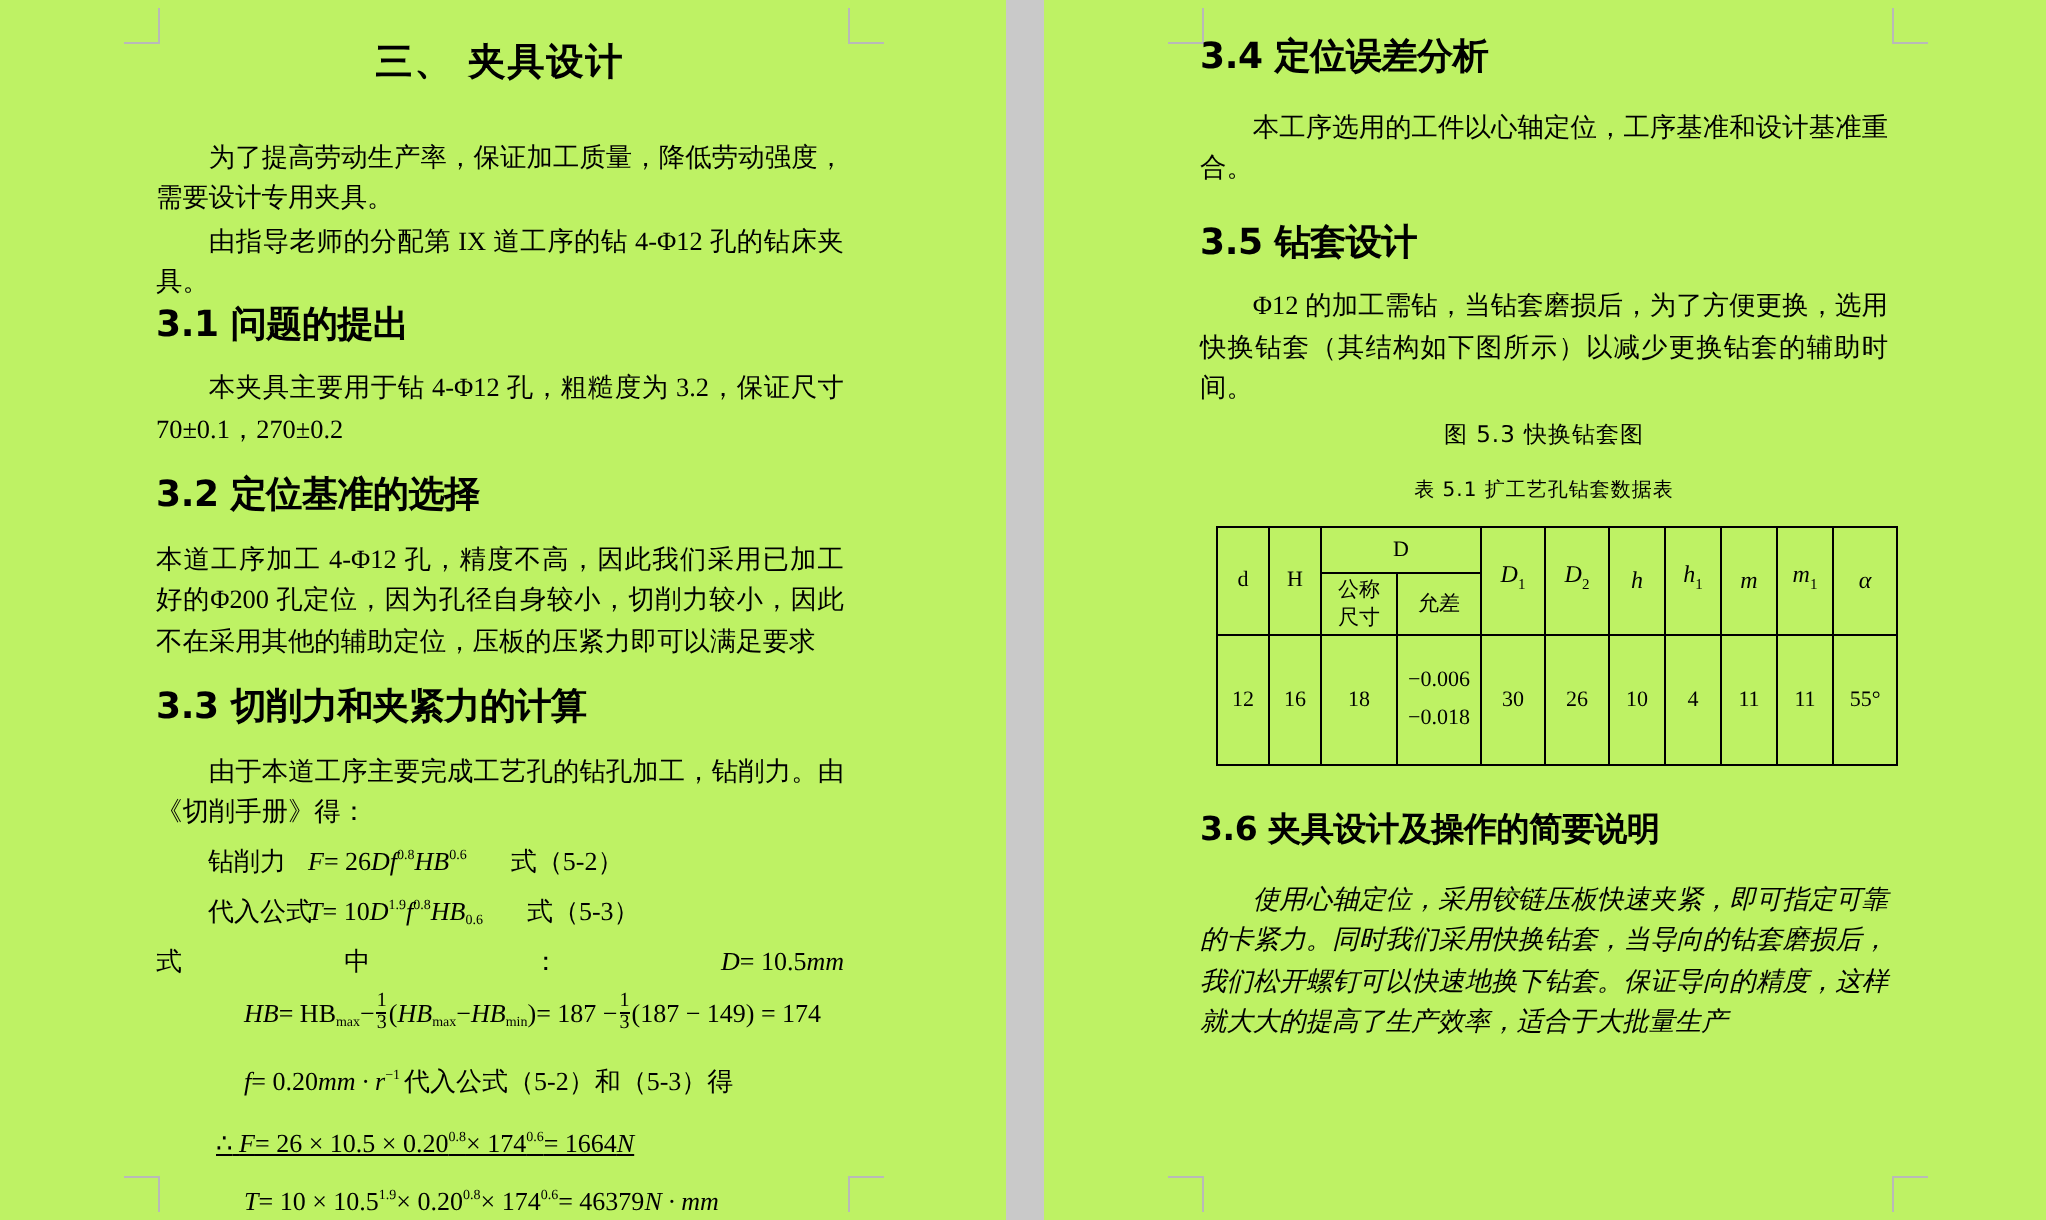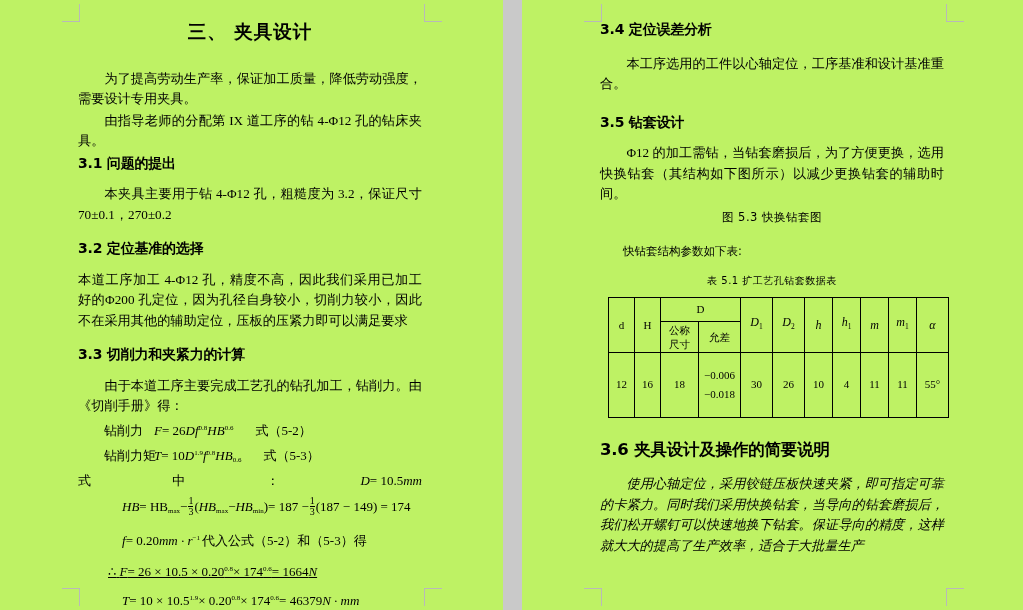--- a/index.html
+++ b/index.html
@@ -69,21 +69,21 @@
     text-align: center;
     font-weight: bold;
     font-size: 18.5px;
     letter-spacing: 1px;
     margin: 8px 0 26px 0;
     font-family: "DejaVu Sans", "Liberation Sans", sans-serif;
   }
 
   h2.sec {
     font-weight: bold;
-    font-size: 14px;
+    font-size: 18px;
     margin: 13px 0 11px 0;
     font-family: "DejaVu Sans", "Liberation Sans", sans-serif;
     letter-spacing: -0.2px;
   }
   h2.sec.big {
     font-size: 16.5px;
     margin: 16px 0 14px 0;
   }
 
   p.para {
@@ -203,21 +203,21 @@
       <p class="para noindent">本道工序加工 4-Φ12 孔，精度不高，因此我们采用已加工 好的Φ200 孔定位，因为孔径自身较小，切削力较小，因此不在采用其他的辅助定位，压板的压紧力即可以满足要求</p>
 
       <h2 class="sec">3.3 切削力和夹紧力的计算</h2>
       <p class="para">由于本道工序主要完成工艺孔的钻孔加工，钻削力。由《切削手册》得：</p>
 
       <div class="fline">
         <span class="flabel">钻削力</span><span class="fmath"><span>F</span><span class="up">= 26</span><span>Df</span><sup class="tiny">0.8</sup><span>HB</span><sup class="tiny">0.6</sup></span><span class="ftag">式（5-2）</span>
       </div>
 
       <div class="fline">
-        <span class="flabel">钻削力矩</span><span class="fmath"><span>T</span><span class="up">= 10</span><span>D</span><sup class="tiny">1.9</sup><span>f</span><sup class="tiny">0.8</sup><span>HB</span><sub class="tiny">0.6</sub></span><span class="ftag">式（5-3）</span>
+        <span class="flabel">代入公式</span><span class="fmath"><span>T</span><span class="up">= 10</span><span>D</span><sup class="tiny">1.9</sup><span>f</span><sup class="tiny">0.8</sup><span>HB</span><sub class="tiny">0.6</sub></span><span class="ftag">式（5-3）</span>
       </div>
 
       <div class="shizhong">
         <span>式</span>
         <span>中</span>
         <span>：</span>
         <span class="fmath"><span>D</span><span class="up">= 10.5</span><span>mm</span></span>
       </div>
 
       <div class="fline findent" style="margin-top:5px;">
@@ -250,21 +250,20 @@
     <div class="content" style="left:78px; top:14px; width:344px;">
 
       <h2 class="sec" style="margin-top:5px;">3.4 定位误差分析</h2>
       <p class="para" style="margin-top:14px;">本工序选用的工件以心轴定位，工序基准和设计基准重合。</p>
 
       <h2 class="sec" style="margin-top:17px;">3.5 钻套设计</h2>
       <p class="para" style="margin-top:4px;">Φ12 的加工需钻，当钻套磨损后，为了方便更换，选用快换钻套（其结构如下图所示）以减少更换钻套的辅助时间。</p>
 
       <div class="fig-caption">图 5.3   快换钻套图</div>
 
-      <div class="note-line">快钻套结构参数如下表:</div>
 
       <div class="tbl-caption">表 5.1   扩工艺孔钻套数据表</div>
 
       <table class="data">
         <colgroup>
           <col style="width:26px">
             <col style="width:26px">
             <col style="width:38px">
             <col style="width:42px">
           <col style="width:32px">

